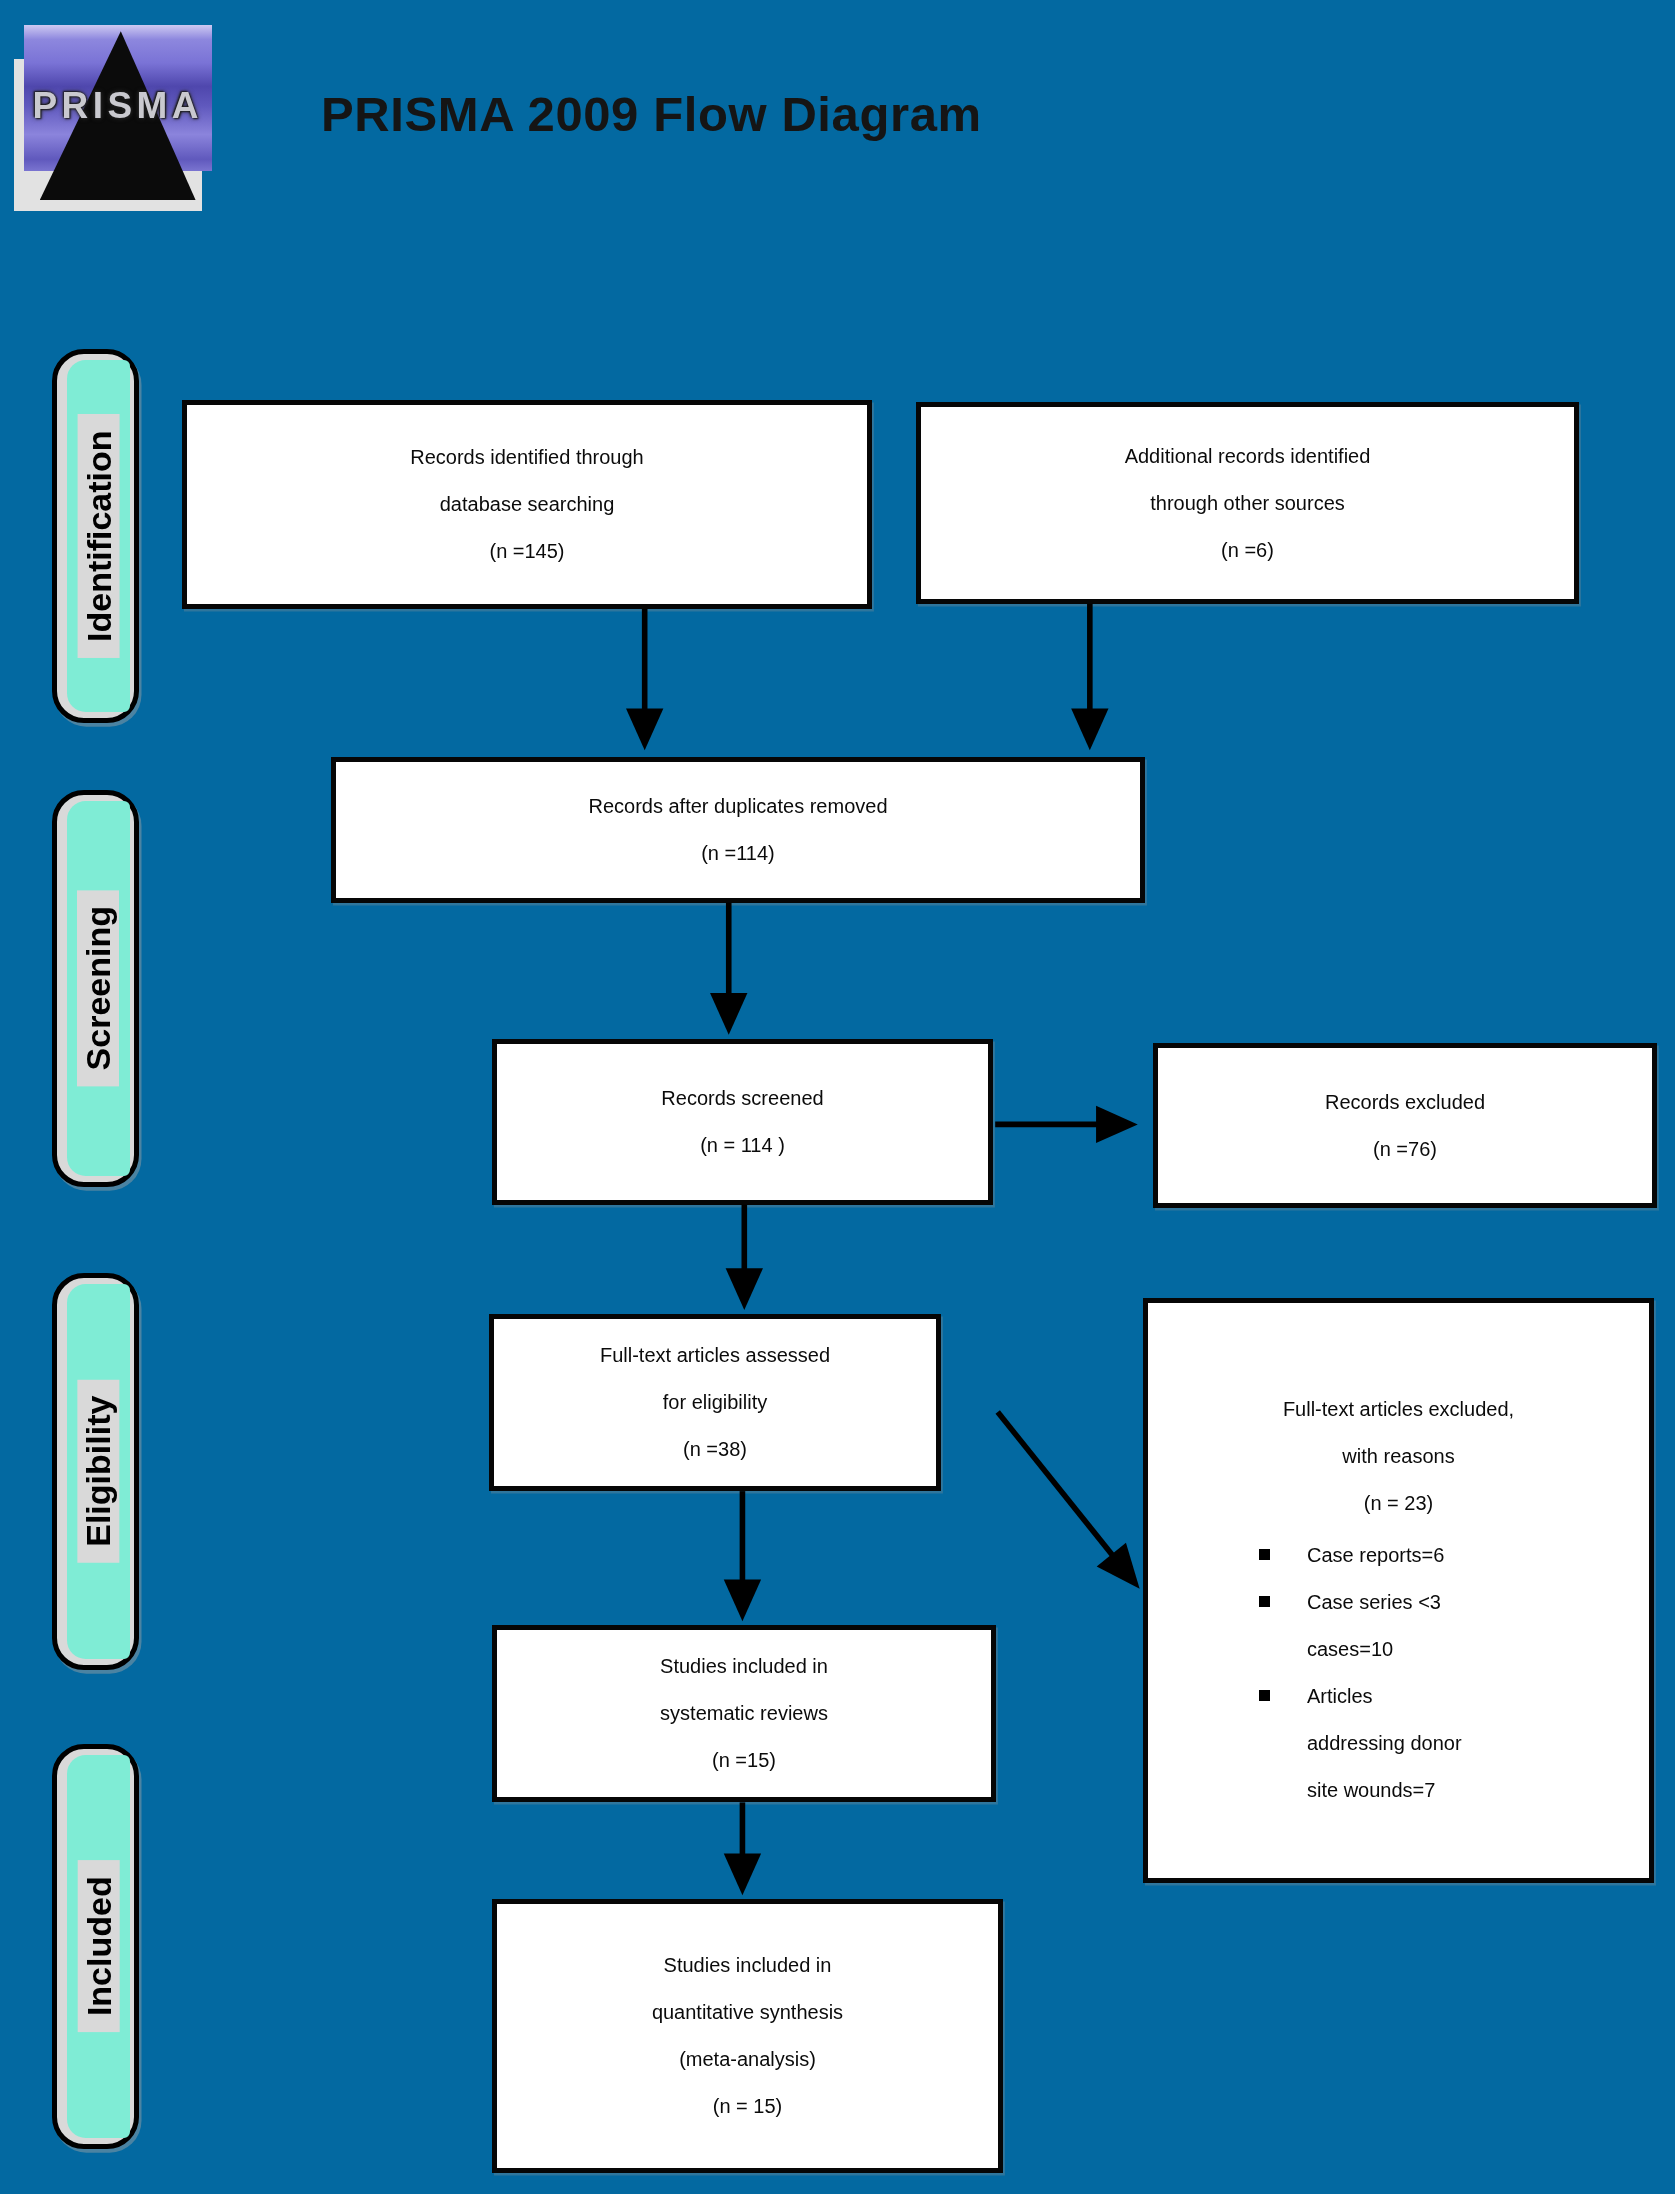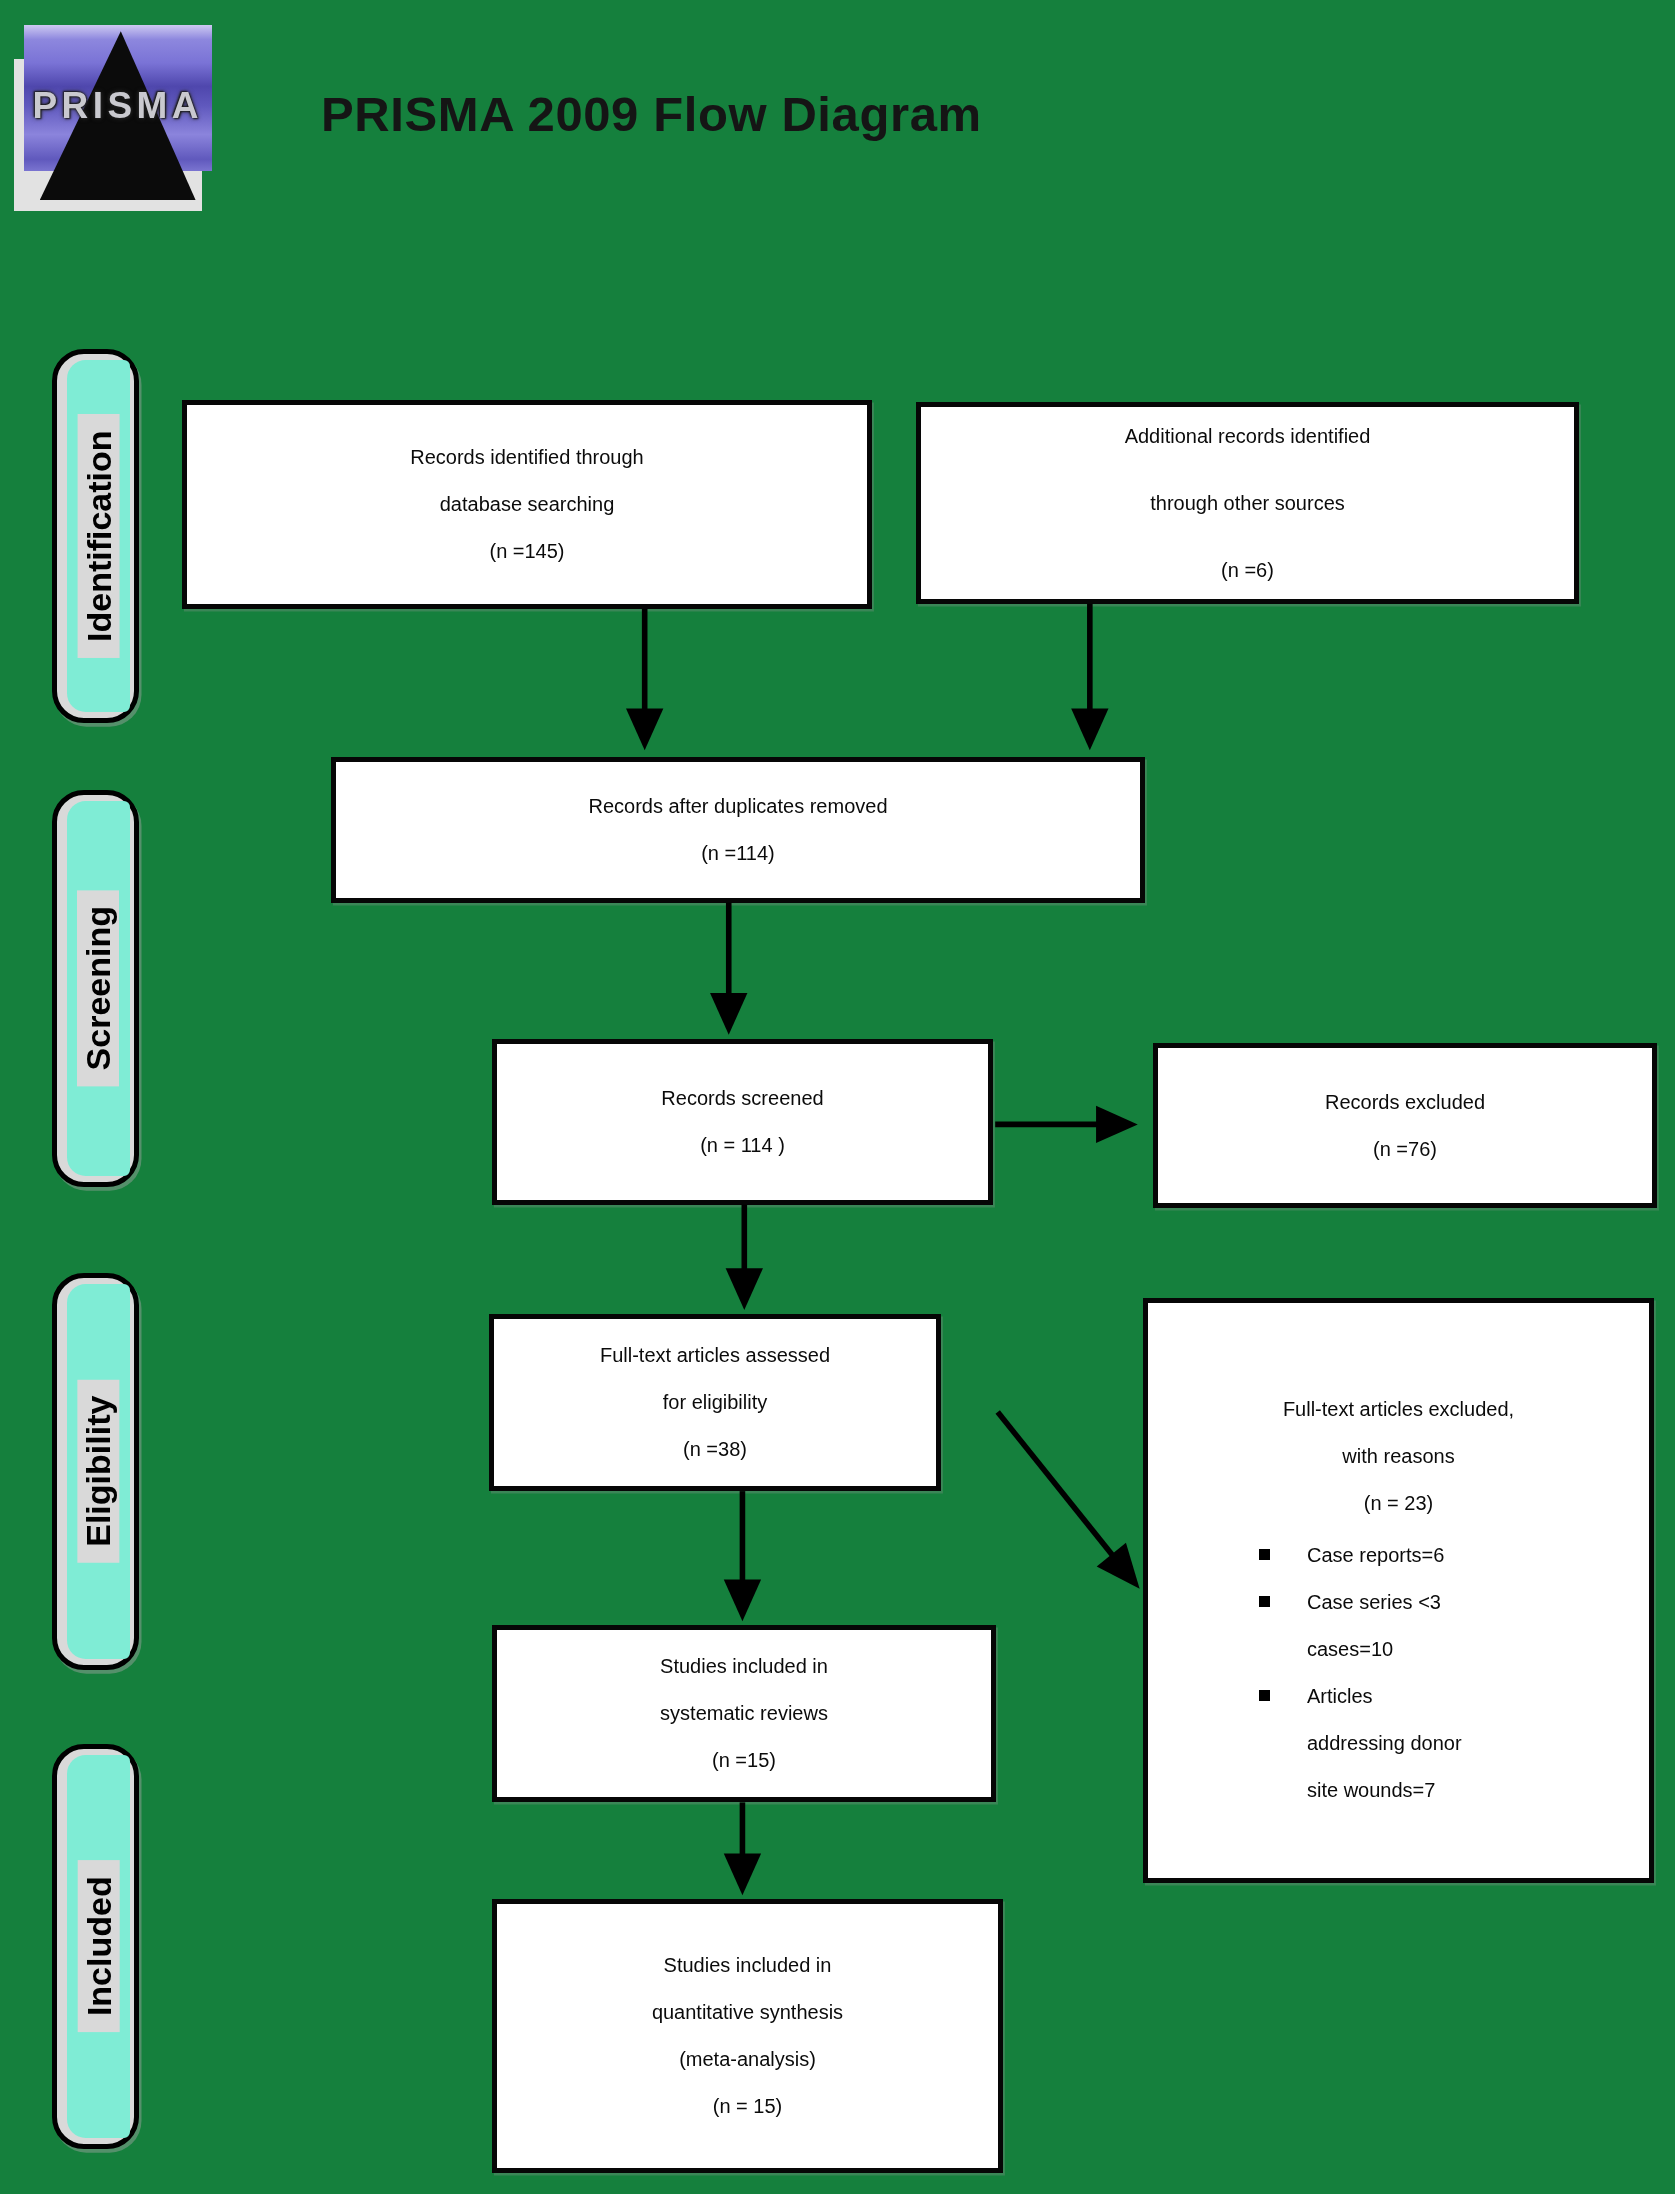--- a/index.html
+++ b/index.html
@@ -1,20 +1,20 @@
 <!DOCTYPE html>
 <html style="--stage-fill: #7fecd5; --label-bg: #d9d9d9; --logo-purple: #7a74d0; --logo-dark: #4f47ad;font-size:10px"><head>
 <meta charset="utf-8">
 <style>
   html,body{margin:0;padding:0;background:#ffffff;}
   .page{
     position:relative;
     width:1676px;
     height:2194px;
-    background:#15803d;
+    background:#0369a1;
     font-family:"Liberation Sans", sans-serif;
     color:#0c0c0c;
     overflow:hidden;
   }
 
   
   .title{
     position:absolute;
     left:321px; top:86px;
     font-size:49px;
@@ -131,21 +131,21 @@
       <span class="stage-label">Included</span>
     </div>
   </div>
 
   <div class="fbox" style="left:182px;top:400px;width:690px;height:209px;">
     <div class="ln">Records identified through</div>
     <div class="ln">database searching</div>
     <div class="ln">(n =145)</div>
   </div>
 
-  <div class="fbox" style="left:916px;top:402px;width:663px;height:202px;gap:20px;">
+  <div class="fbox" style="left:916px;top:402px;width:663px;height:202px;">
     <div class="ln">Additional records identified</div>
     <div class="ln">through other sources</div>
     <div class="ln">(n =6)</div>
   </div>
 
   <div class="fbox" style="left:331px;top:757px;width:814px;height:146px;">
     <div class="ln">Records after duplicates removed</div>
     <div class="ln">(n =114)</div>
   </div>
 

